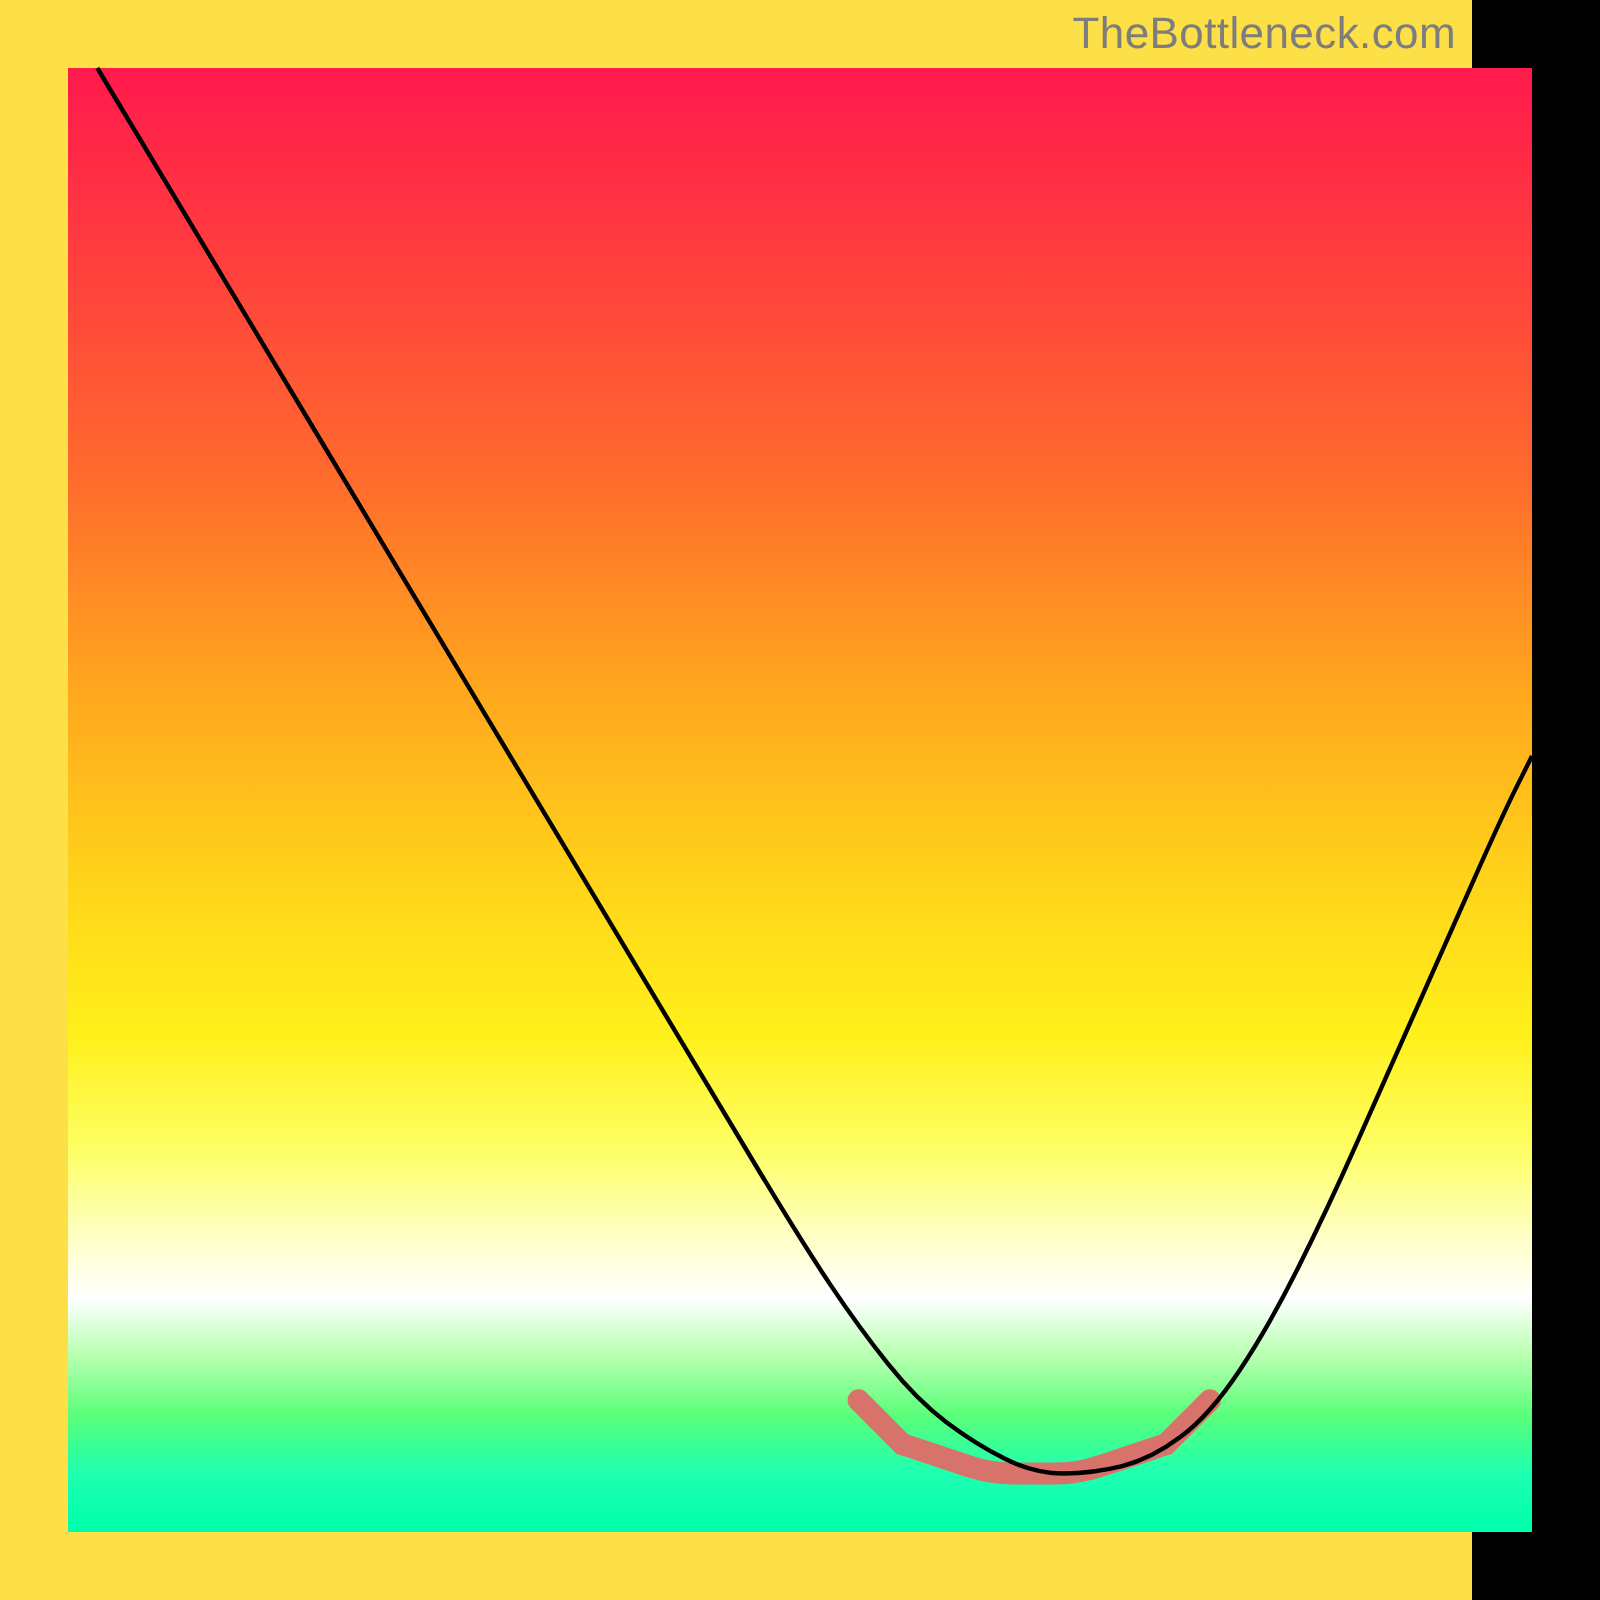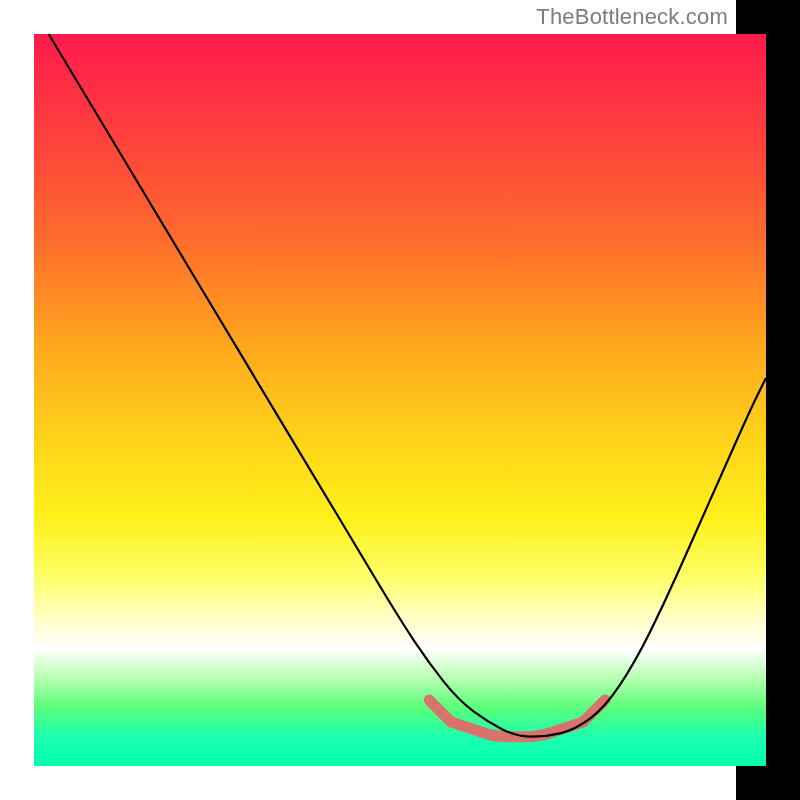--- a/index.html
+++ b/index.html
@@ -10,21 +10,21 @@
     background: #000;
     overflow: hidden;
     font-family: -apple-system, BlinkMacSystemFont, "Segoe UI", Arial, sans-serif;
   }
   .frame {
     position: absolute;
     left: 0;
     top: 0;
     width: 736px;
     height: 800px;
-    background: #ffffff;
+    background: #fde047;
   }
   .plot-area {
     position: absolute;
     left: 34px;
     top: 34px;
     width: 732px;
     height: 732px;
     
     background: linear-gradient(
       to bottom,

